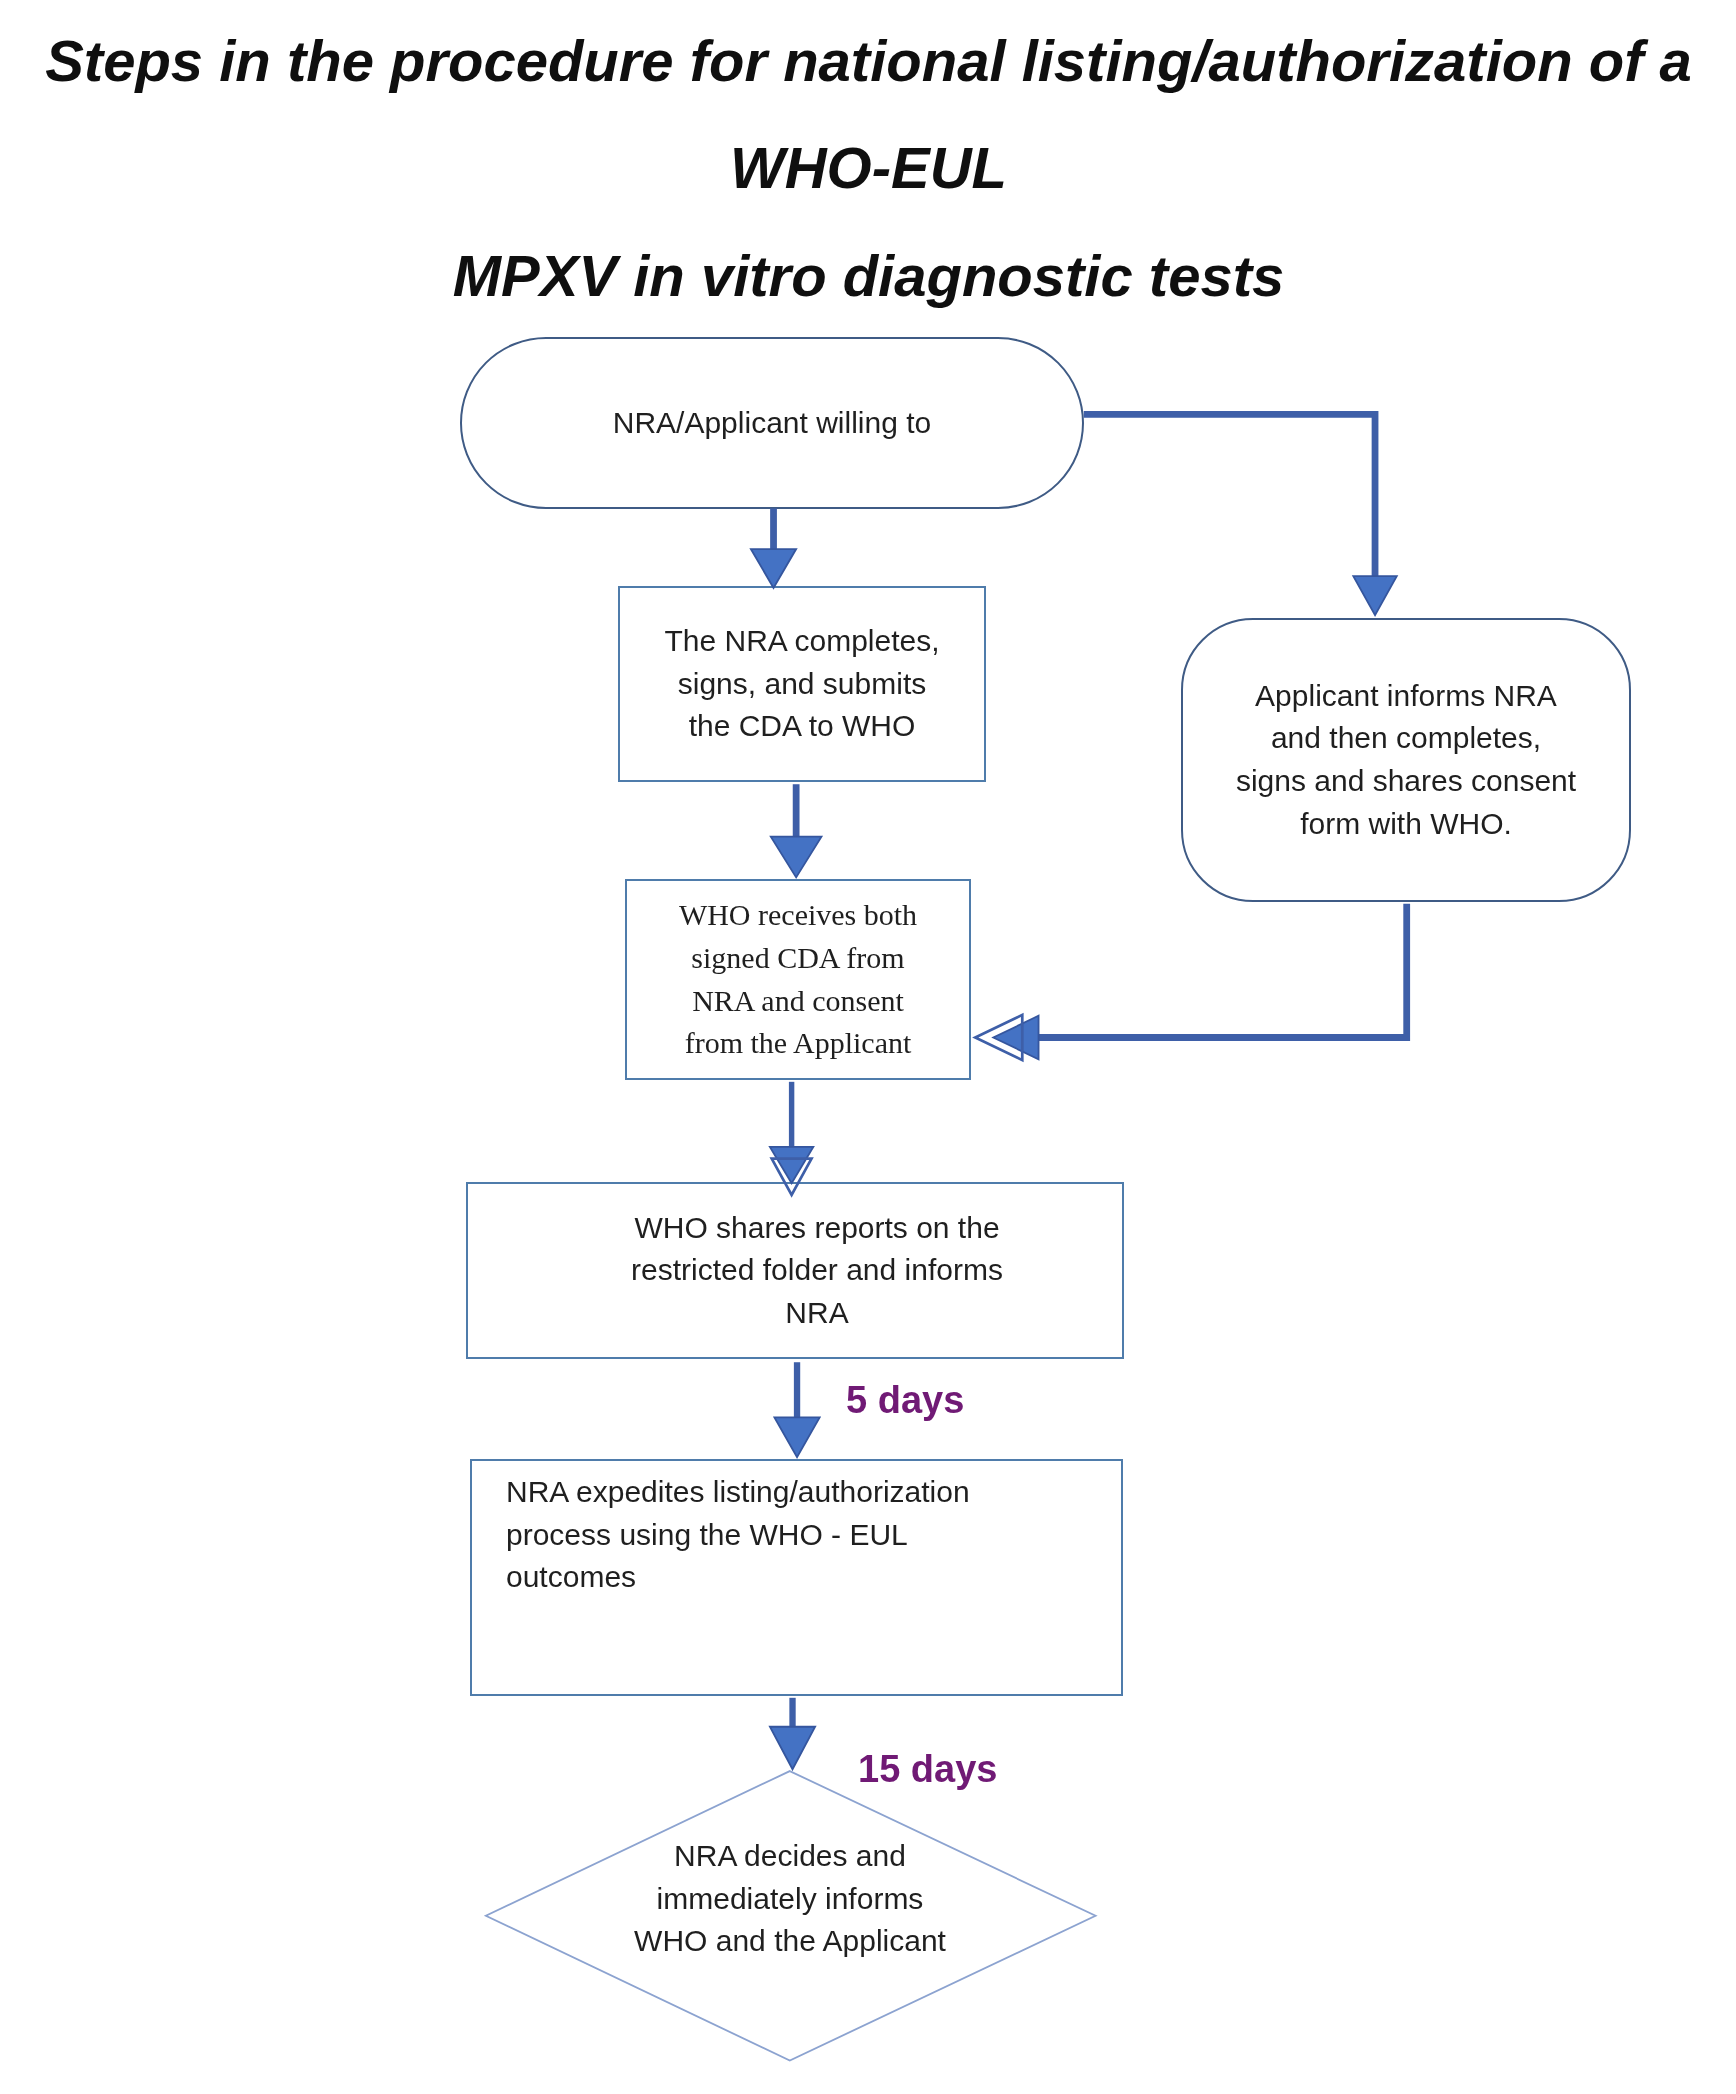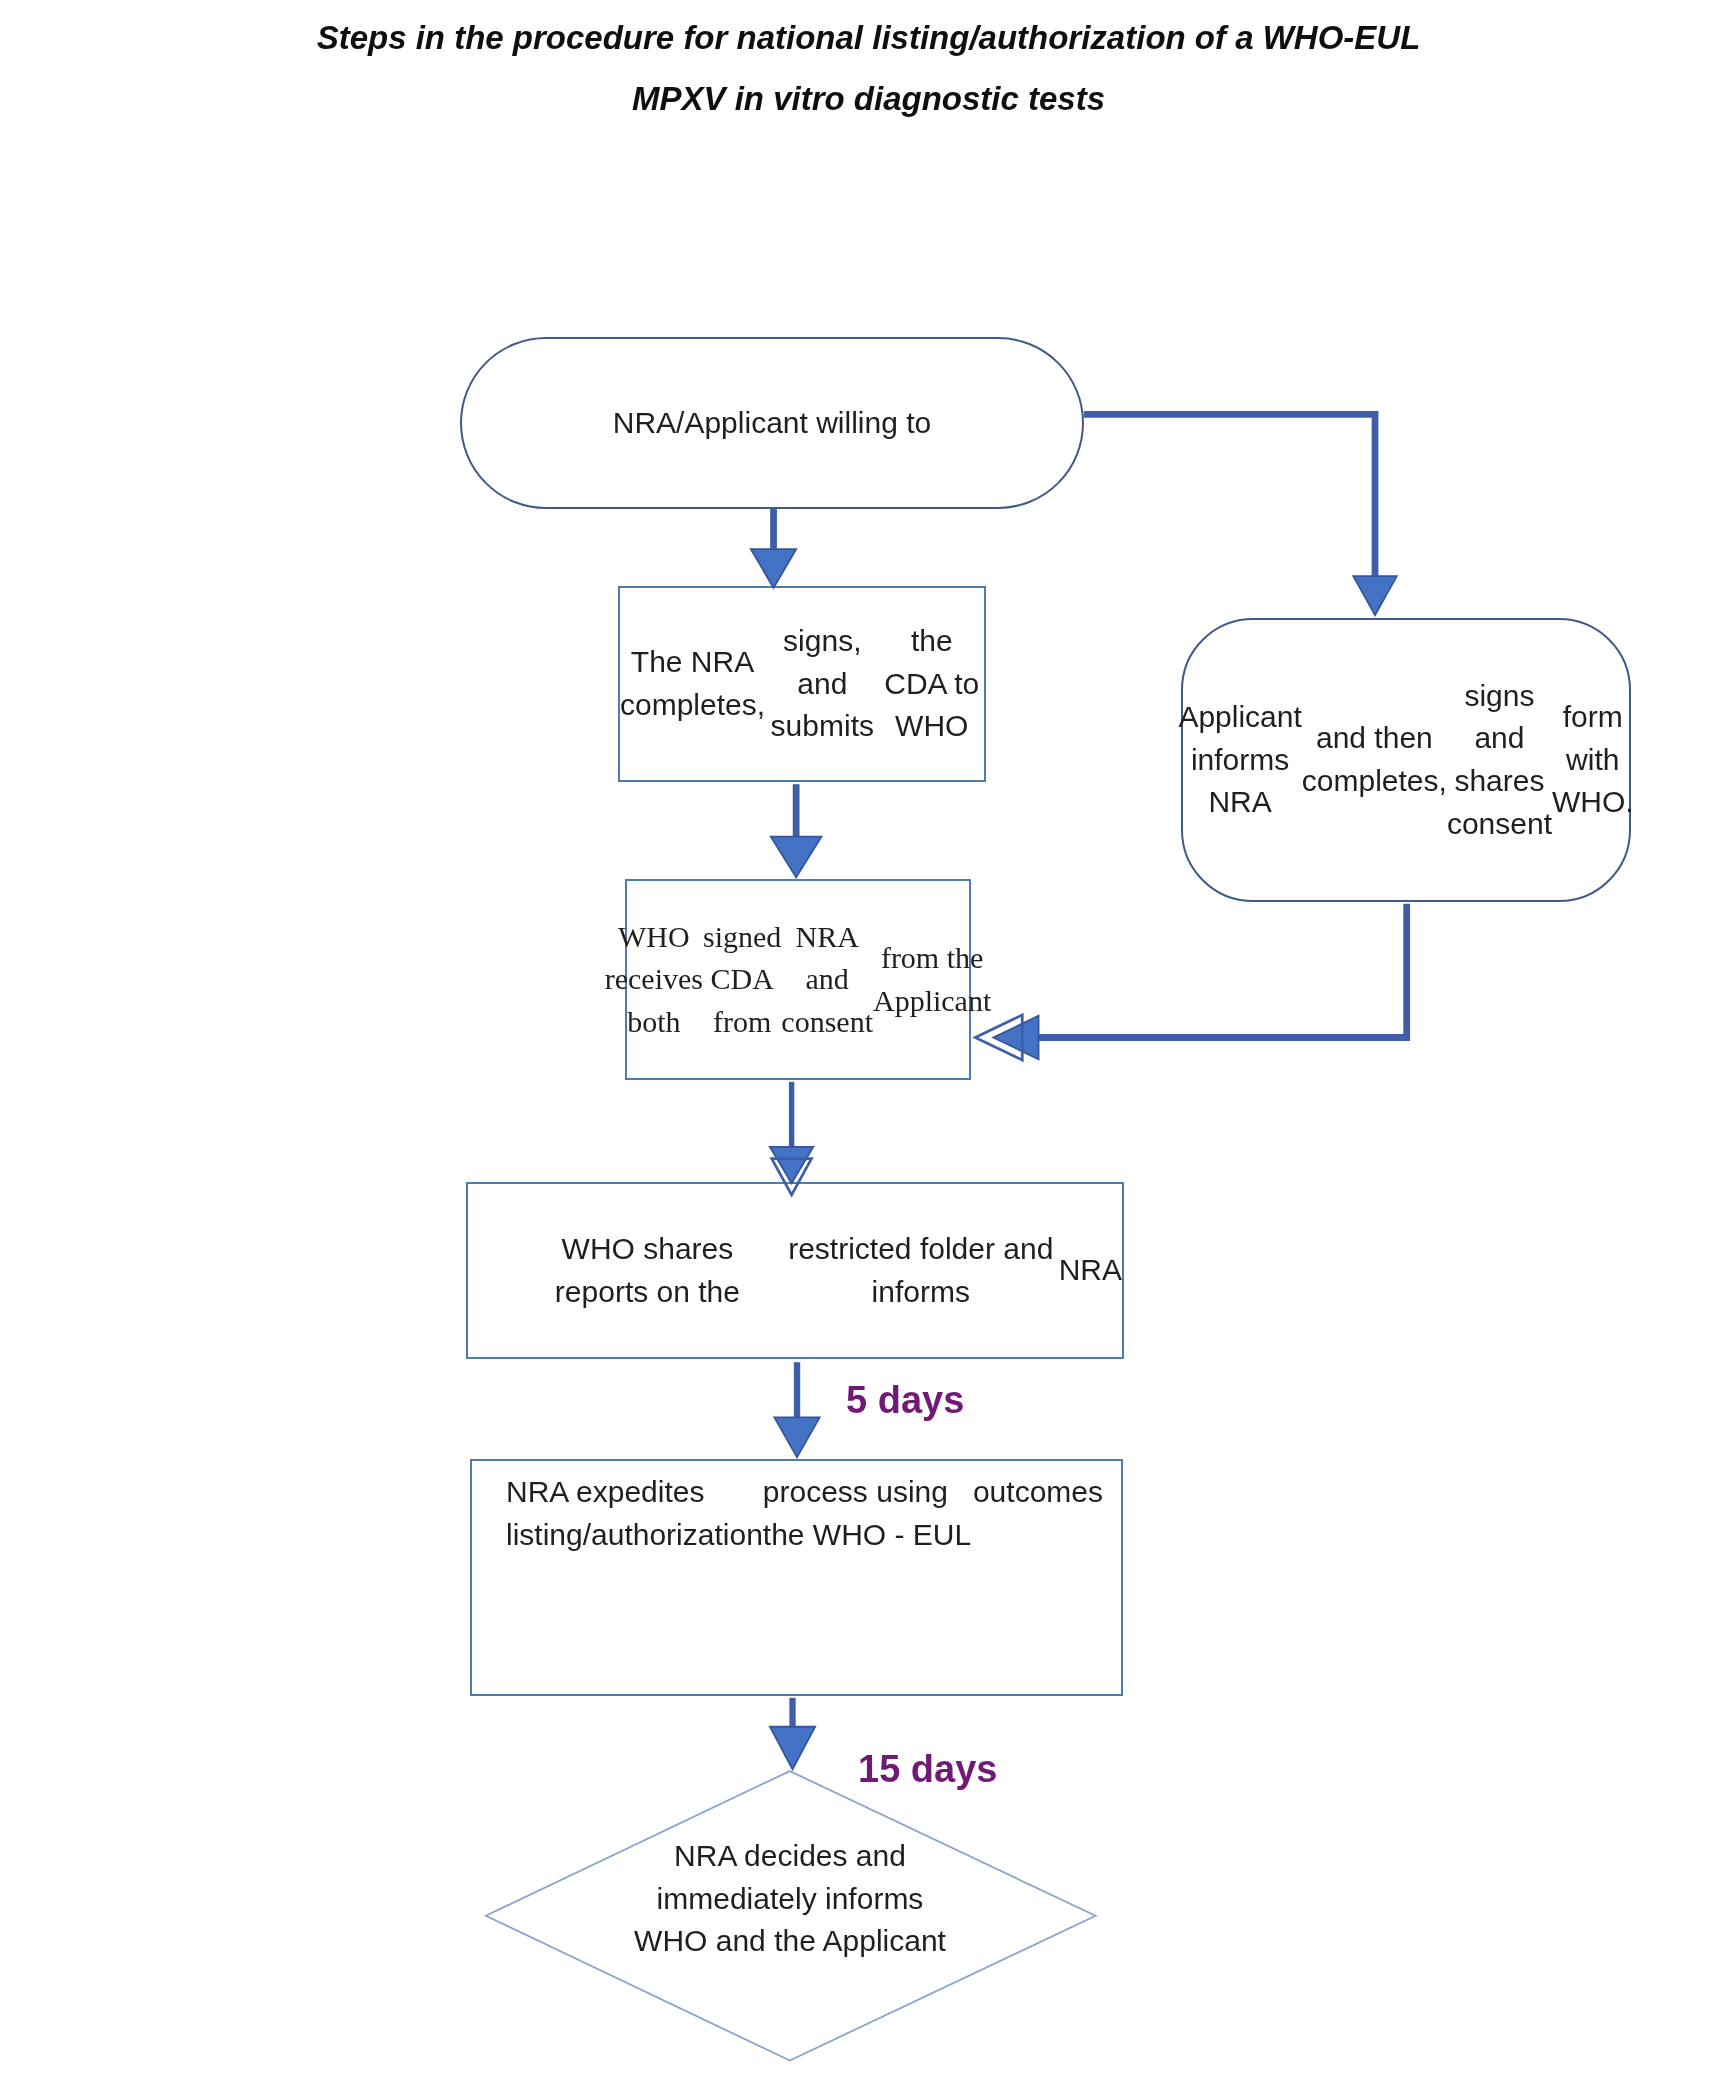--- a/index.html
+++ b/index.html
@@ -3,25 +3,25 @@
 <meta charset="utf-8">
 <style>
   html,body { margin:0; padding:0; background:#ffffff; }
   #canvas {
     position:relative; width:1737px; height:2094px; background:#ffffff;
     font-family:"Liberation Sans","DejaVu Sans",sans-serif; overflow:hidden;
   }
   #title {
     position:absolute; top:7.2px; left:0; width:100%; z-index:2;
     text-align:center; font-weight:bold; font-style:italic;
-    font-size:33px; line-height:1.85; color:#0f0f0f;
+    font-size:58px; line-height:1.85; color:#0f0f0f;
   }
   .node {
     position:absolute; z-index:2; background:#ffffff; box-sizing:border-box;
-    display:flex; justify-content:center; align-items:center;
+    display:flex; flex-direction:column; justify-content:center; align-items:center;
     text-align:center; font-size:30px; line-height:1.42; color:#1f1f1f;
   }
   .node span { display:block; }
   .terminator { border:2.3px solid #3f5b85; }
   .process   { border:2.3px solid #4f7cab; }
   #node-start { left:460px; top:337px; width:624px; height:172px; border-radius:87px; }
   #node-nra-cda { left:618px; top:586px; width:368px; height:196px; }
   #node-applicant-consent { left:1181px; top:618px; width:450px; height:284px; border-radius:72px; }
   #node-who-receives { left:625px; top:879px; width:346px; height:201px;font-family:Liberation Serif, serif; }
   #node-who-shares { left:466px; top:1182px; width:658px; height:177px; border-width:2.7px;padding-left:44px; }

